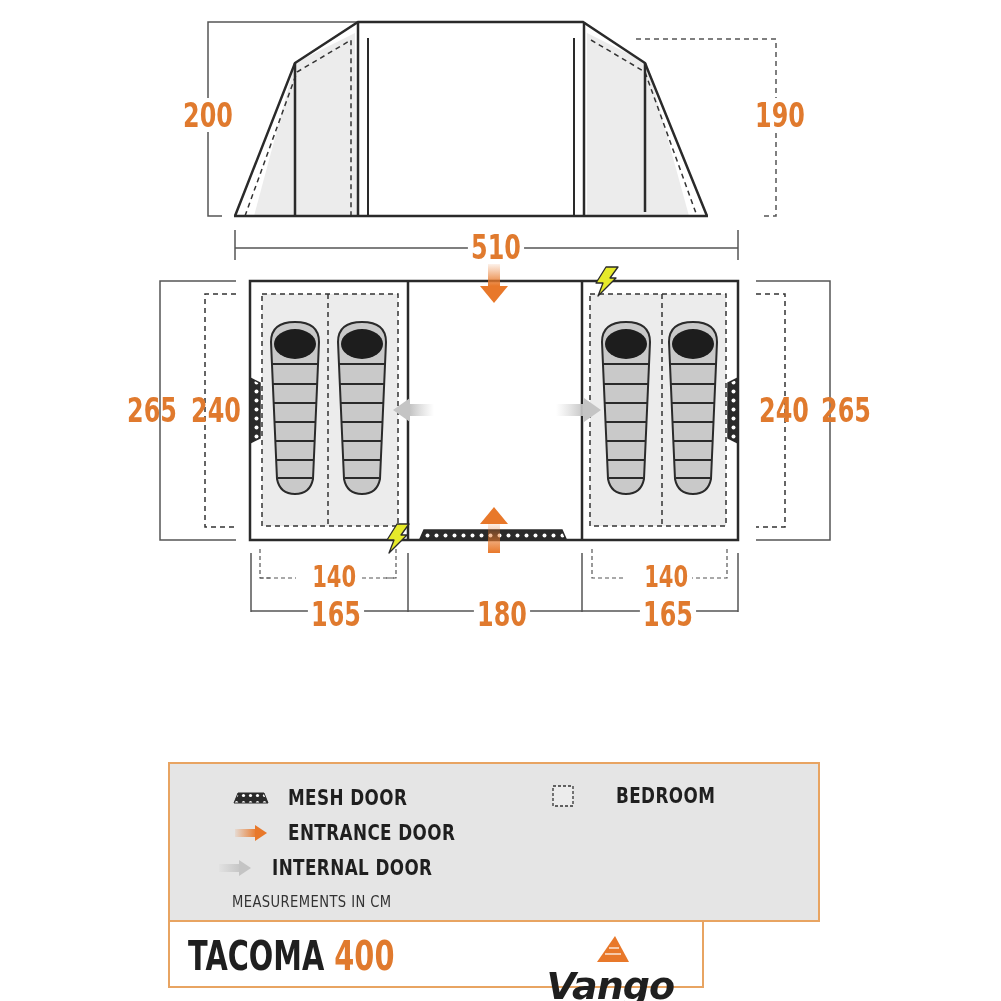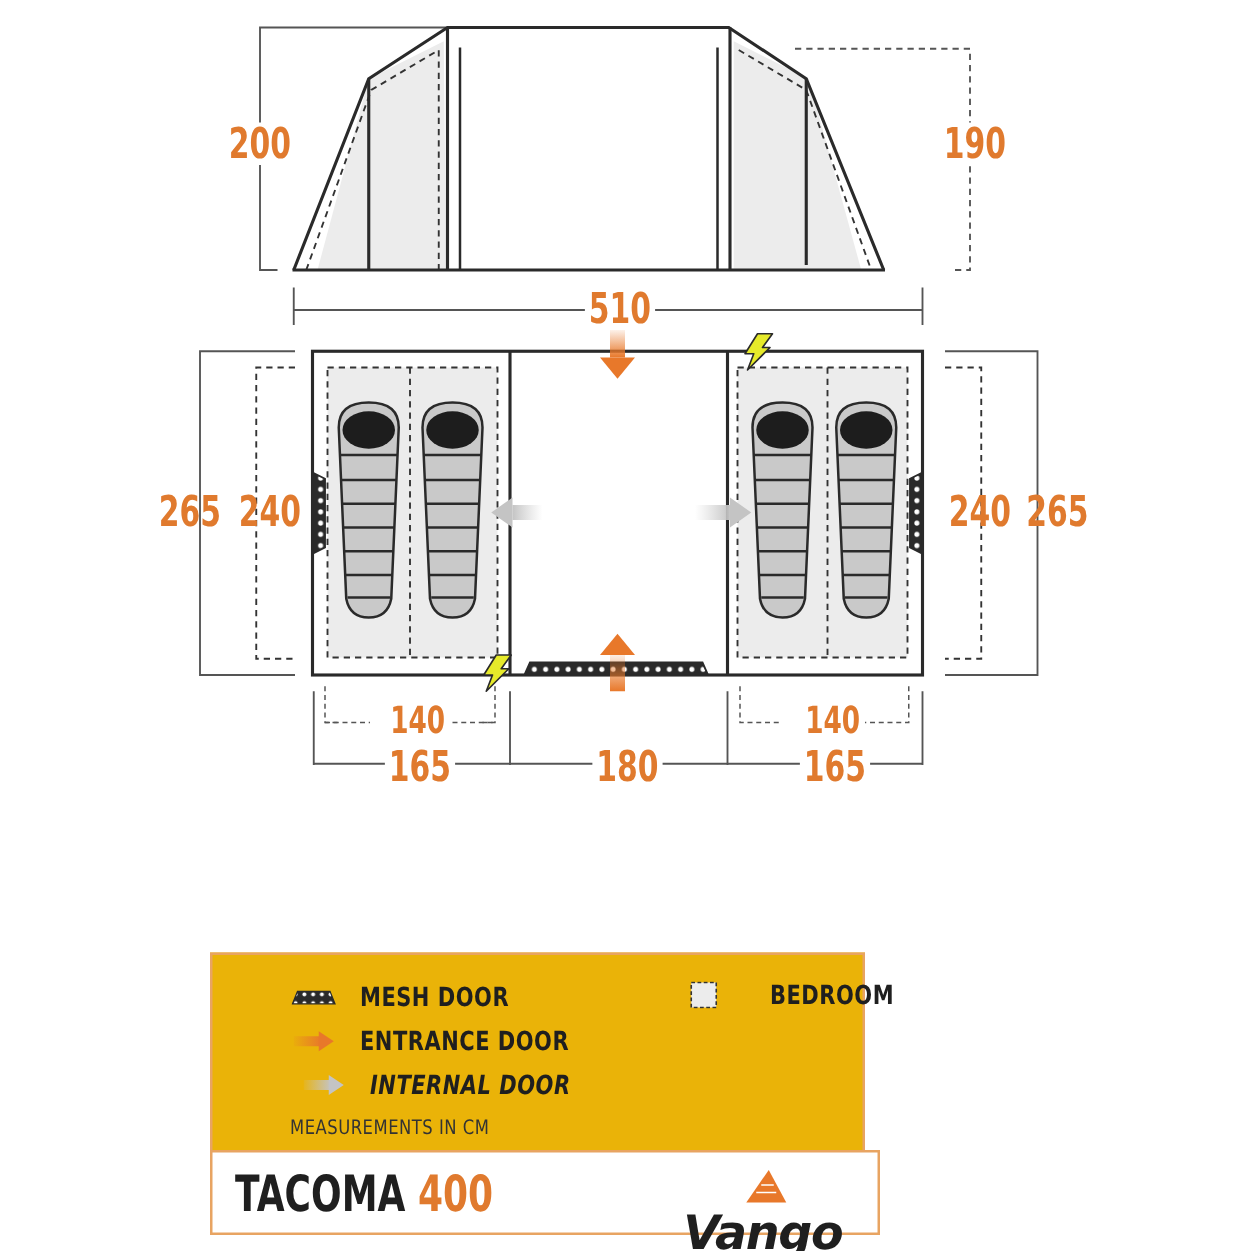--- a/index.html
+++ b/index.html
@@ -3,22 +3,22 @@
 <meta charset="utf-8">
 <style>
   html, body { margin: 0; padding: 0; background: #ffffff; }
   body { width: 1001px; height: 1001px; position: relative; overflow: hidden;
          font-family: "Liberation Sans", "DejaVu Sans", sans-serif; }
   #stage { position: absolute; left: 0; top: 0; width: 1001px; height: 1001px; }
   .dim { position: absolute; color: #e07a2e; font-family: "DejaVu Sans Condensed", "DejaVu Sans", sans-serif;
          font-weight: bold; font-size: 34px; line-height: 1; letter-spacing: 0px;
          transform: scaleX(0.78); transform-origin: center center; background: #fff; padding: 0 4px; white-space: nowrap; }
   .dim-sm { font-size: 30px; }
-  .legend-box { position: absolute; left: 168px; top: 762px; width: 524px; height: 160px;
-                border: 2px solid #e8a462; box-sizing: border-box; background: #eab308; }
+  .legend-box { position: absolute; left: 168px; top: 762px; width: 652px; height: 160px;
+                border: 2px solid #e8a462; box-sizing: border-box; background: #e5e5e5; }
   .title-box { position: absolute; left: 168px; top: 920px; width: 536px; height: 68px;
                border: 2px solid #e8a462; box-sizing: border-box; background: #fff; }
   .legend-item { position: absolute; display: flex; align-items: center; }
   .legend-label { font-family: "DejaVu Sans", sans-serif; font-weight: bold; font-size: 21px; color: #1f1f1f;
                   transform: scaleX(0.8); transform-origin: left center; white-space: nowrap; letter-spacing: 0.5px; }
   .legend-icon { width: 46px; height: 24px; display: flex; align-items: center; justify-content: center; margin-right: 14px; }
   .note { position: absolute; left: 62px; top: 128px; font-family: "DejaVu Sans", sans-serif; font-size: 16px;
           color: #333; transform: scaleX(0.82); transform-origin: left center; white-space: nowrap; letter-spacing: 0.5px; }
   .product-name { position: absolute; left: 18px; top: 14px; font-family: "DejaVu Sans", sans-serif; font-weight: bold;
                   font-size: 40px; line-height: 1; color: #1f1f1f; transform: scaleX(0.72); transform-origin: left center; white-space: nowrap; }
@@ -199,21 +199,21 @@
                 <stop offset="0" stop-color="#e8782a" stop-opacity="0.1"></stop>
                 <stop offset="1" stop-color="#e8782a"></stop>
               </linearGradient>
             </defs>
             <rect x="2" y="5" width="22" height="8" fill="url(#og)"></rect>
             <polygon points="22,1 22,17 34,9" fill="#e8782a"></polygon>
           </svg>
       </div>
       <span class="legend-label">ENTRANCE DOOR</span>
     </div>
-    <div class="legend-item" style="left:66px; top:92px;font-style:italic;">
+    <div class="legend-item" style="left:42px; top:92px;">
       <div class="legend-icon">
         <svg width="36" height="18">
             <defs>
               <linearGradient id="gg" x1="0" x2="1">
                 <stop offset="0" stop-color="#c4c4c4" stop-opacity="0.1"></stop>
                 <stop offset="1" stop-color="#c4c4c4"></stop>
               </linearGradient>
             </defs>
             <rect x="2" y="5" width="22" height="8" fill="url(#gg)"></rect>
             <polygon points="22,1 22,17 34,9" fill="#c4c4c4"></polygon>

